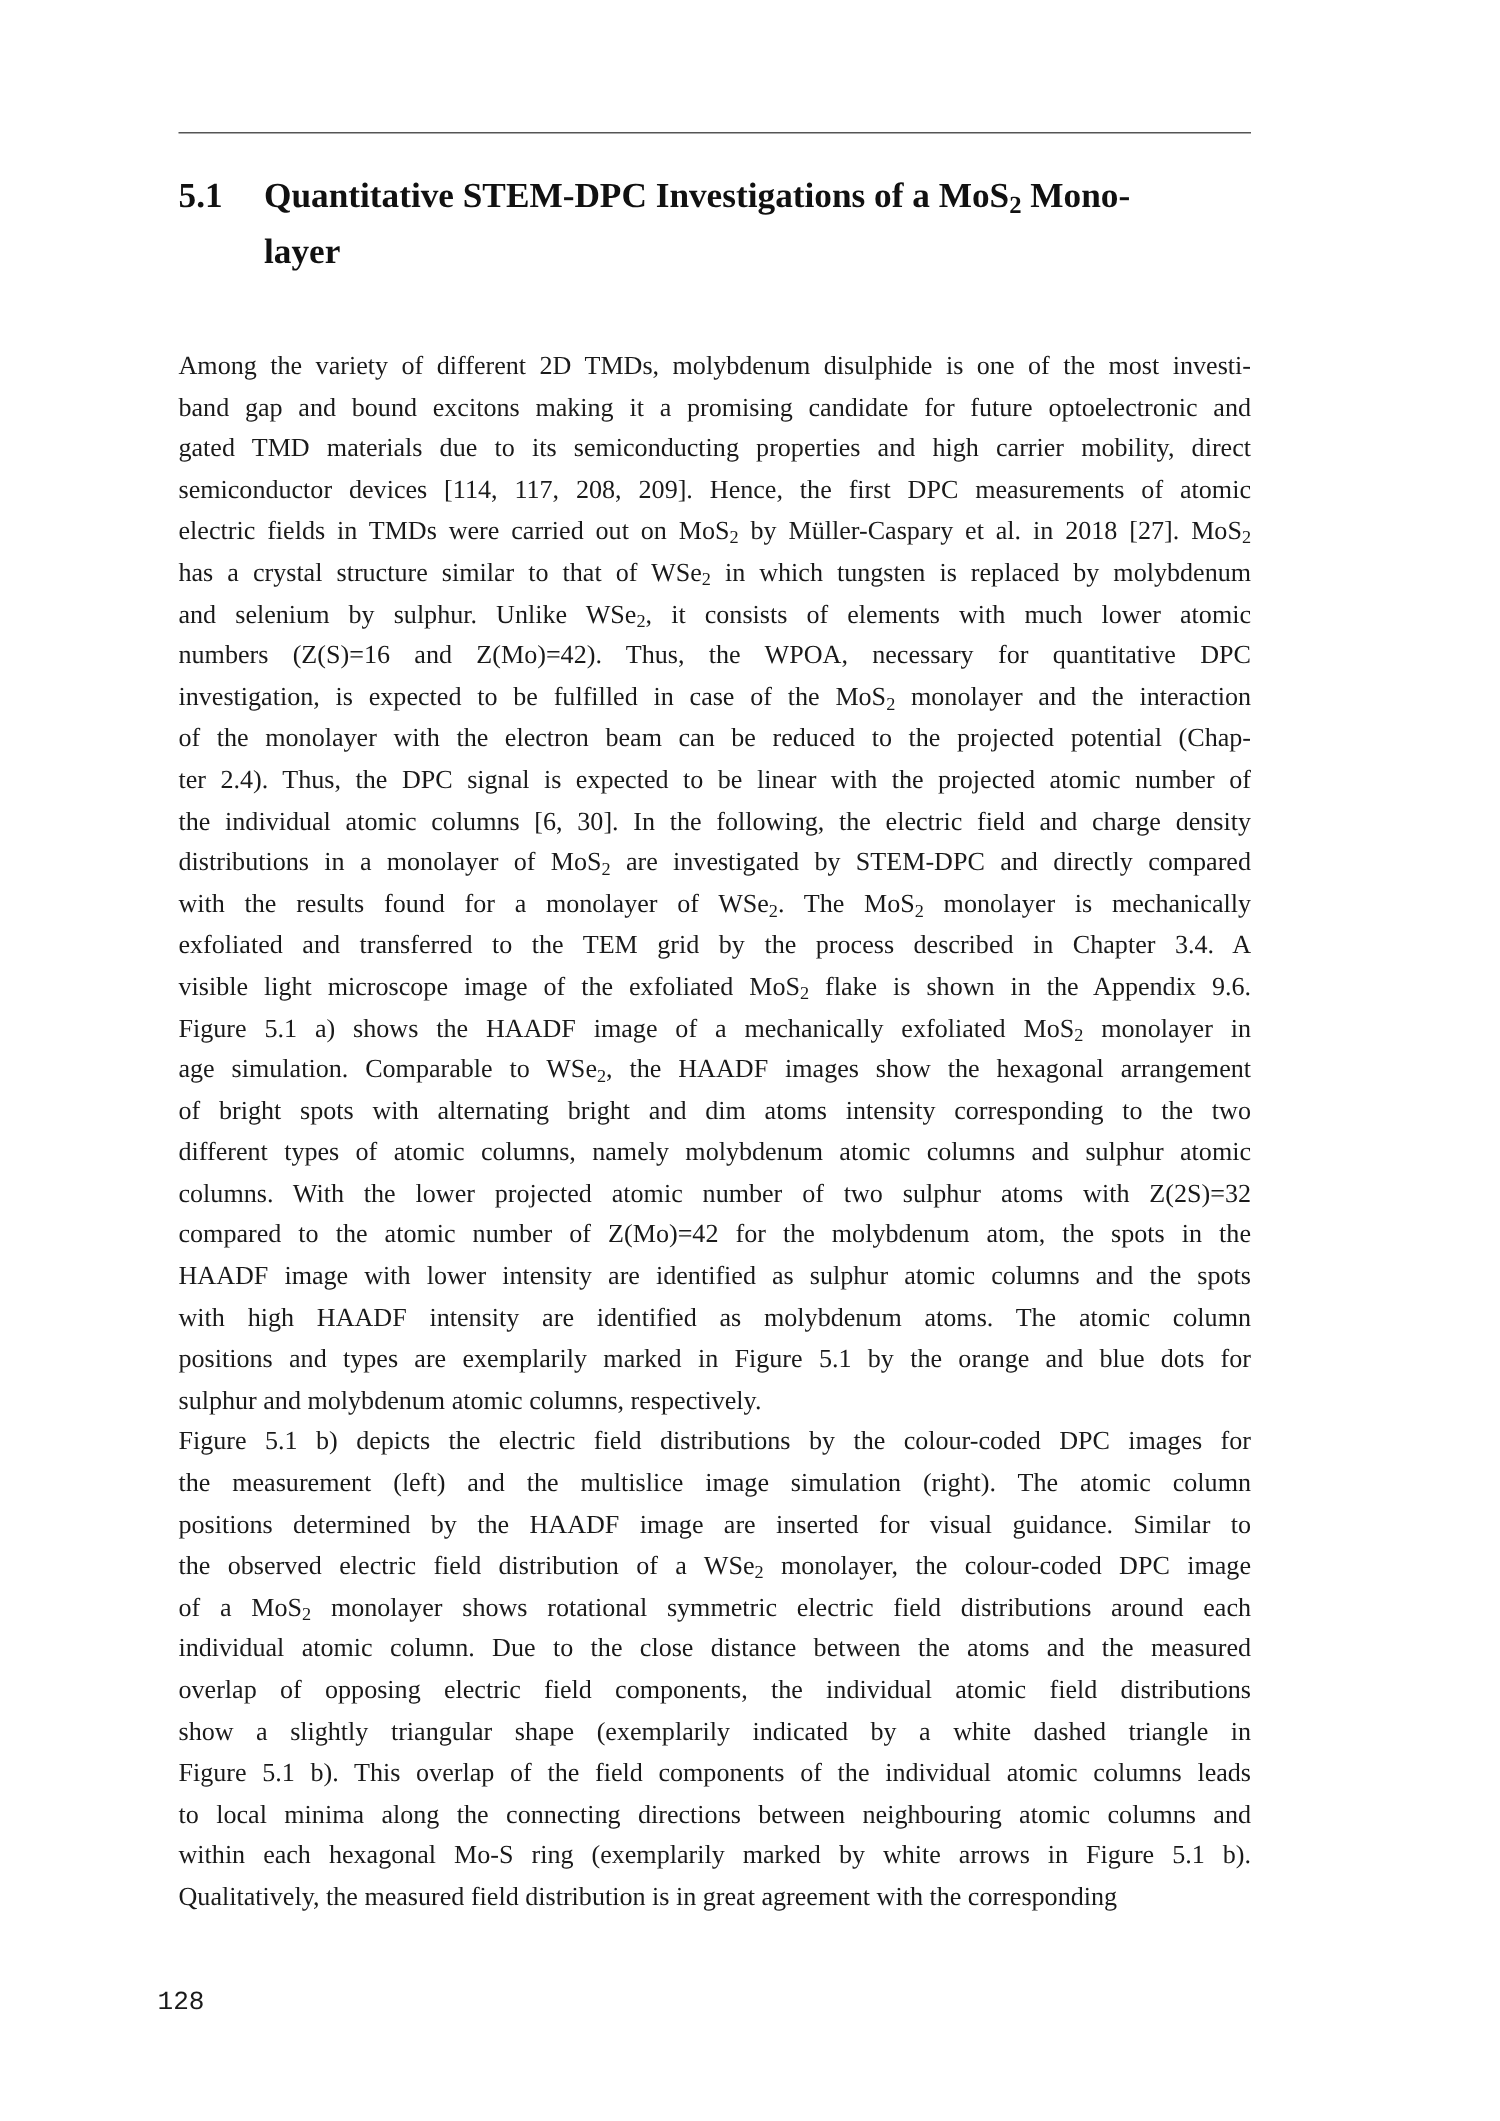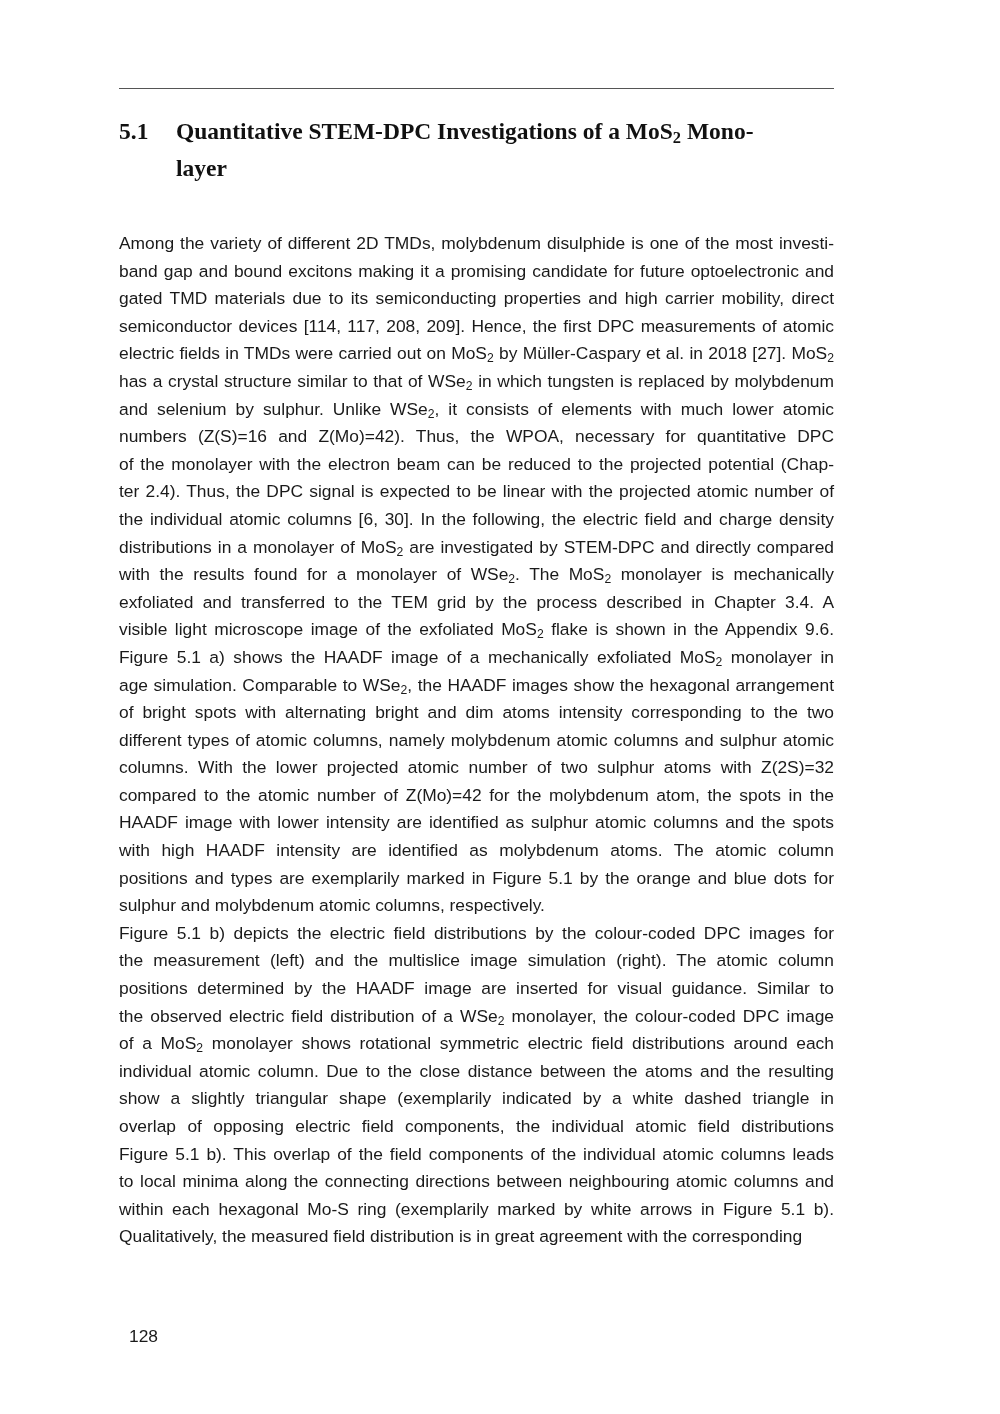--- a/index.html
+++ b/index.html
@@ -5,26 +5,26 @@
   html, body { margin: 0; padding: 0; background: #ffffff; }
   body { width: 1000px; height: 1414px; position: relative; overflow: hidden;
          font-family: "DejaVu Serif", "Liberation Serif", serif; color: #1a1a1a; }
   .rule { position: absolute; left: 119px; top: 88px; width: 715px; height: 1px; background: #555; }
   .heading { position: absolute; left: 119px; top: 113px; width: 720px;
              font-family: "Liberation Serif", "DejaVu Serif", serif; font-weight: bold;
              font-size: 23.5px; line-height: 37px; color: #111; }
   .heading .num { position: absolute; left: 0; top: 0; }
   .heading .title { position: absolute; left: 57px; top: 0; width: 660px; }
   .body { position: absolute; left: 119px; top: 230px; width: 715px;
-          font-family: Liberation Sans, sans-serif;
+          font-family: Liberation Serif, serif;
           font-size: 17.4px; line-height: 27.6px; color: #1a1a1a; }
   .line { display: block; white-space: nowrap; text-align: justify; text-align-last: justify; height: 27.6px; }
   .line.last { text-align-last: left; }
-  .pagenum { position: absolute; left: 129px; top: 1326px;
-             font-family: Liberation Sans, sans-serif; font-size: 17.4px; color: #1a1a1a; }
+  .pagenum { position: absolute; left: 105px; top: 1326px;
+             font-family: Liberation Mono, monospace; font-size: 17.4px; color: #1a1a1a; }
   sub { font-size: 70%; vertical-align: -0.25em; line-height: 0; }
 </style>
 </head>
 <body>
 
 <div class="rule"></div>
 
 <div class="heading">
   <span class="num">5.1</span>
   <span class="title"><span>Quantitative STEM-DPC Investigations of a MoS</span><sub>2</sub><span> Mono-</span><br><span>layer</span></span>
@@ -32,20 +32,21 @@
 
 <div class="body" id="body">
     <span class="line">Among the variety of different 2D TMDs, molybdenum disulphide is one of the most investi-</span>
     <span class="line">band gap and bound excitons making it a promising candidate for future optoelectronic and</span>
     <span class="line">gated TMD materials due to its semiconducting properties and high carrier mobility, direct</span>
     <span class="line">semiconductor devices [114, 117, 208, 209]. Hence, the first DPC measurements of atomic</span>
     <span class="line">electric fields in TMDs were carried out on MoS<sub>2</sub> by Müller-Caspary et al. in 2018 [27]. MoS<sub>2</sub></span>
     <span class="line">has a crystal structure similar to that of WSe<sub>2</sub> in which tungsten is replaced by molybdenum</span>
     <span class="line">and selenium by sulphur. Unlike WSe<sub>2</sub>, it consists of elements with much lower atomic</span>
     <span class="line">numbers (Z(S)=16 and Z(Mo)=42). Thus, the WPOA, necessary for quantitative DPC</span>
+    <span class="line">investigation, is expected to be fulfilled in case of the MoS<sub>2</sub> monolayer and the interaction</span>
     <span class="line">of the monolayer with the electron beam can be reduced to the projected potential (Chap-</span>
     <span class="line">ter 2.4). Thus, the DPC signal is expected to be linear with the projected atomic number of</span>
     <span class="line">the individual atomic columns [6, 30]. In the following, the electric field and charge density</span>
     <span class="line">distributions in a monolayer of MoS<sub>2</sub> are investigated by STEM-DPC and directly compared</span>
     <span class="line">with the results found for a monolayer of WSe<sub>2</sub>. The MoS<sub>2</sub> monolayer is mechanically</span>
     <span class="line">exfoliated and transferred to the TEM grid by the process described in Chapter 3.4. A</span>
     <span class="line">visible light microscope image of the exfoliated MoS<sub>2</sub> flake is shown in the Appendix 9.6.</span>
     <span class="line">Figure 5.1 a) shows the HAADF image of a mechanically exfoliated MoS<sub>2</sub> monolayer in</span>
     <span class="line">age simulation. Comparable to WSe<sub>2</sub>, the HAADF images show the hexagonal arrangement</span>
     <span class="line">of bright spots with alternating bright and dim atoms intensity corresponding to the two</span>
@@ -54,22 +55,22 @@
     <span class="line">compared to the atomic number of Z(Mo)=42 for the molybdenum atom, the spots in the</span>
     <span class="line">HAADF image with lower intensity are identified as sulphur atomic columns and the spots</span>
     <span class="line">with high HAADF intensity are identified as molybdenum atoms. The atomic column</span>
     <span class="line">positions and types are exemplarily marked in Figure 5.1 by the orange and blue dots for</span>
     <span class="line last">sulphur and molybdenum atomic columns, respectively.</span>
     <span class="line">Figure 5.1 b) depicts the electric field distributions by the colour-coded DPC images for</span>
     <span class="line">the measurement (left) and the multislice image simulation (right). The atomic column</span>
     <span class="line">positions determined by the HAADF image are inserted for visual guidance. Similar to</span>
     <span class="line">the observed electric field distribution of a WSe<sub>2</sub> monolayer, the colour-coded DPC image</span>
     <span class="line">of a MoS<sub>2</sub> monolayer shows rotational symmetric electric field distributions around each</span>
-    <span class="line">individual atomic column. Due to the close distance between the atoms and the resulting</span>
+    <span class="line">individual atomic column. Due to the close distance between the atoms and the measured</span>
+    <span class="line">overlap of opposing electric field components, the individual atomic field distributions</span>
     <span class="line">show a slightly triangular shape (exemplarily indicated by a white dashed triangle in</span>
-    <span class="line">overlap of opposing electric field components, the individual atomic field distributions</span>
     <span class="line">Figure 5.1 b). This overlap of the field components of the individual atomic columns leads</span>
     <span class="line">to local minima along the connecting directions between neighbouring atomic columns and</span>
     <span class="line">within each hexagonal Mo-S ring (exemplarily marked by white arrows in Figure 5.1 b).</span>
     <span class="line last">Qualitatively, the measured field distribution is in great agreement with the corresponding</span>
   </div>
 
 <div class="pagenum">128</div>
 
 </body></html>

